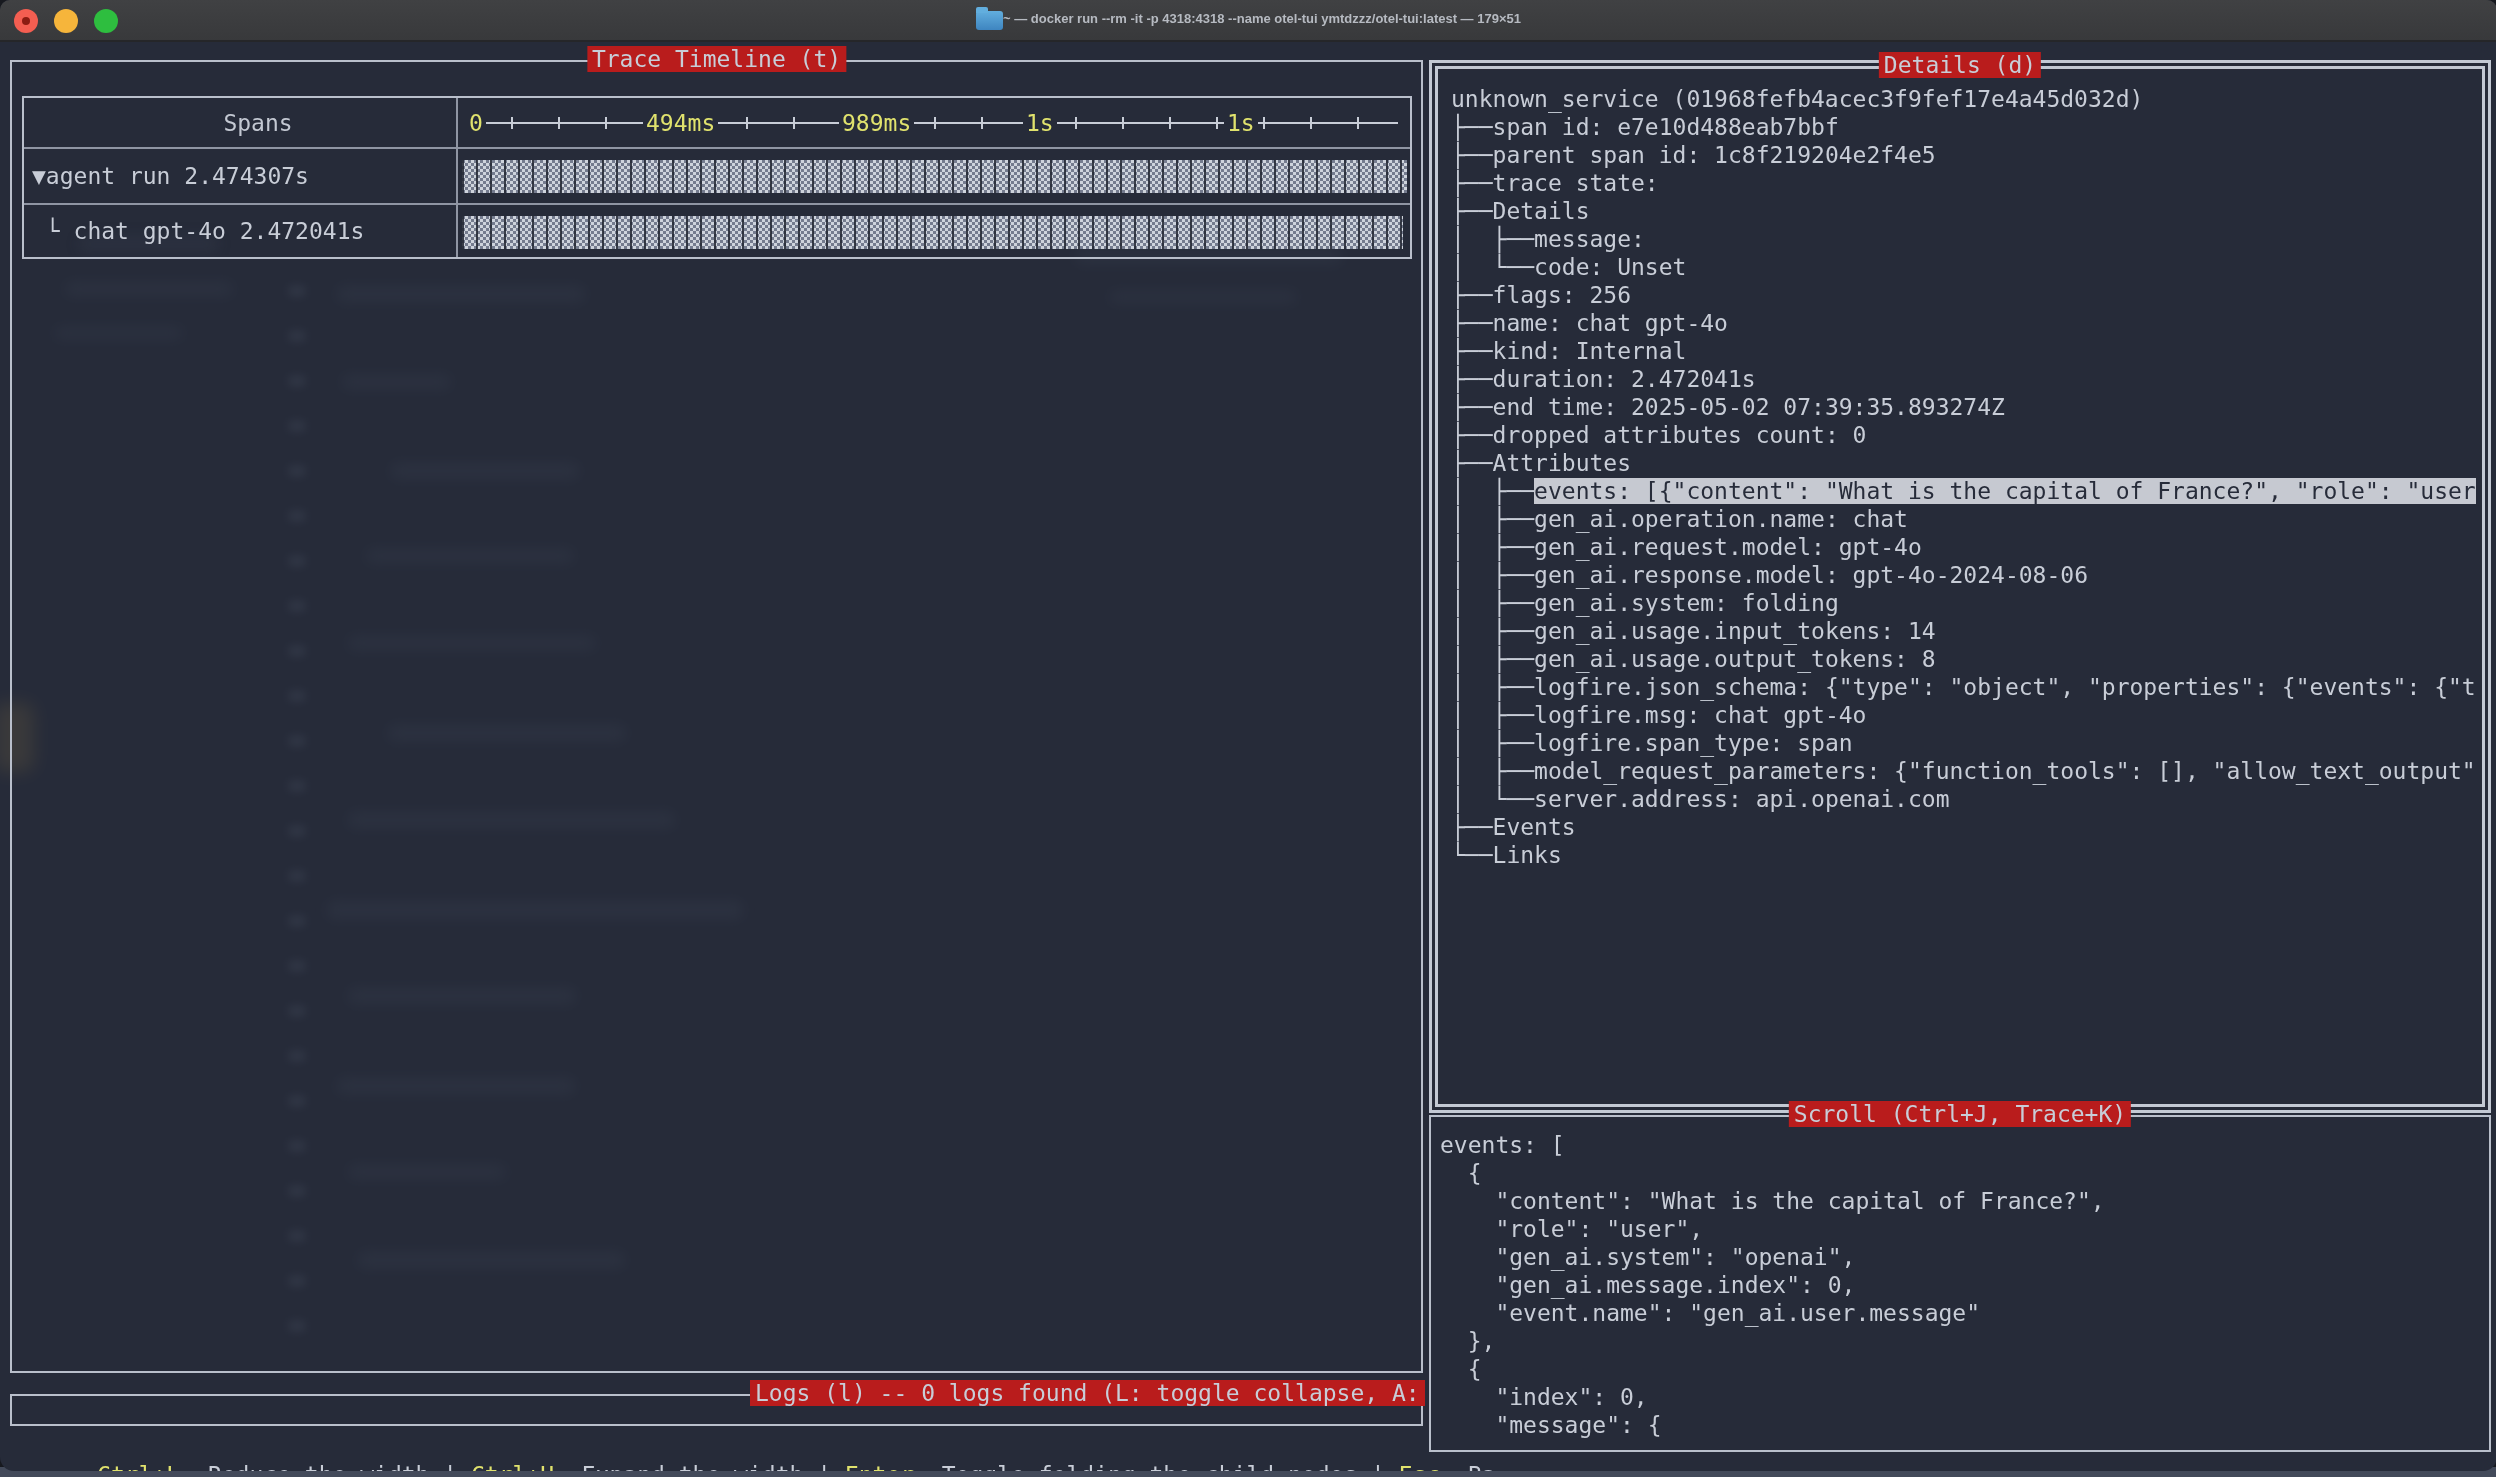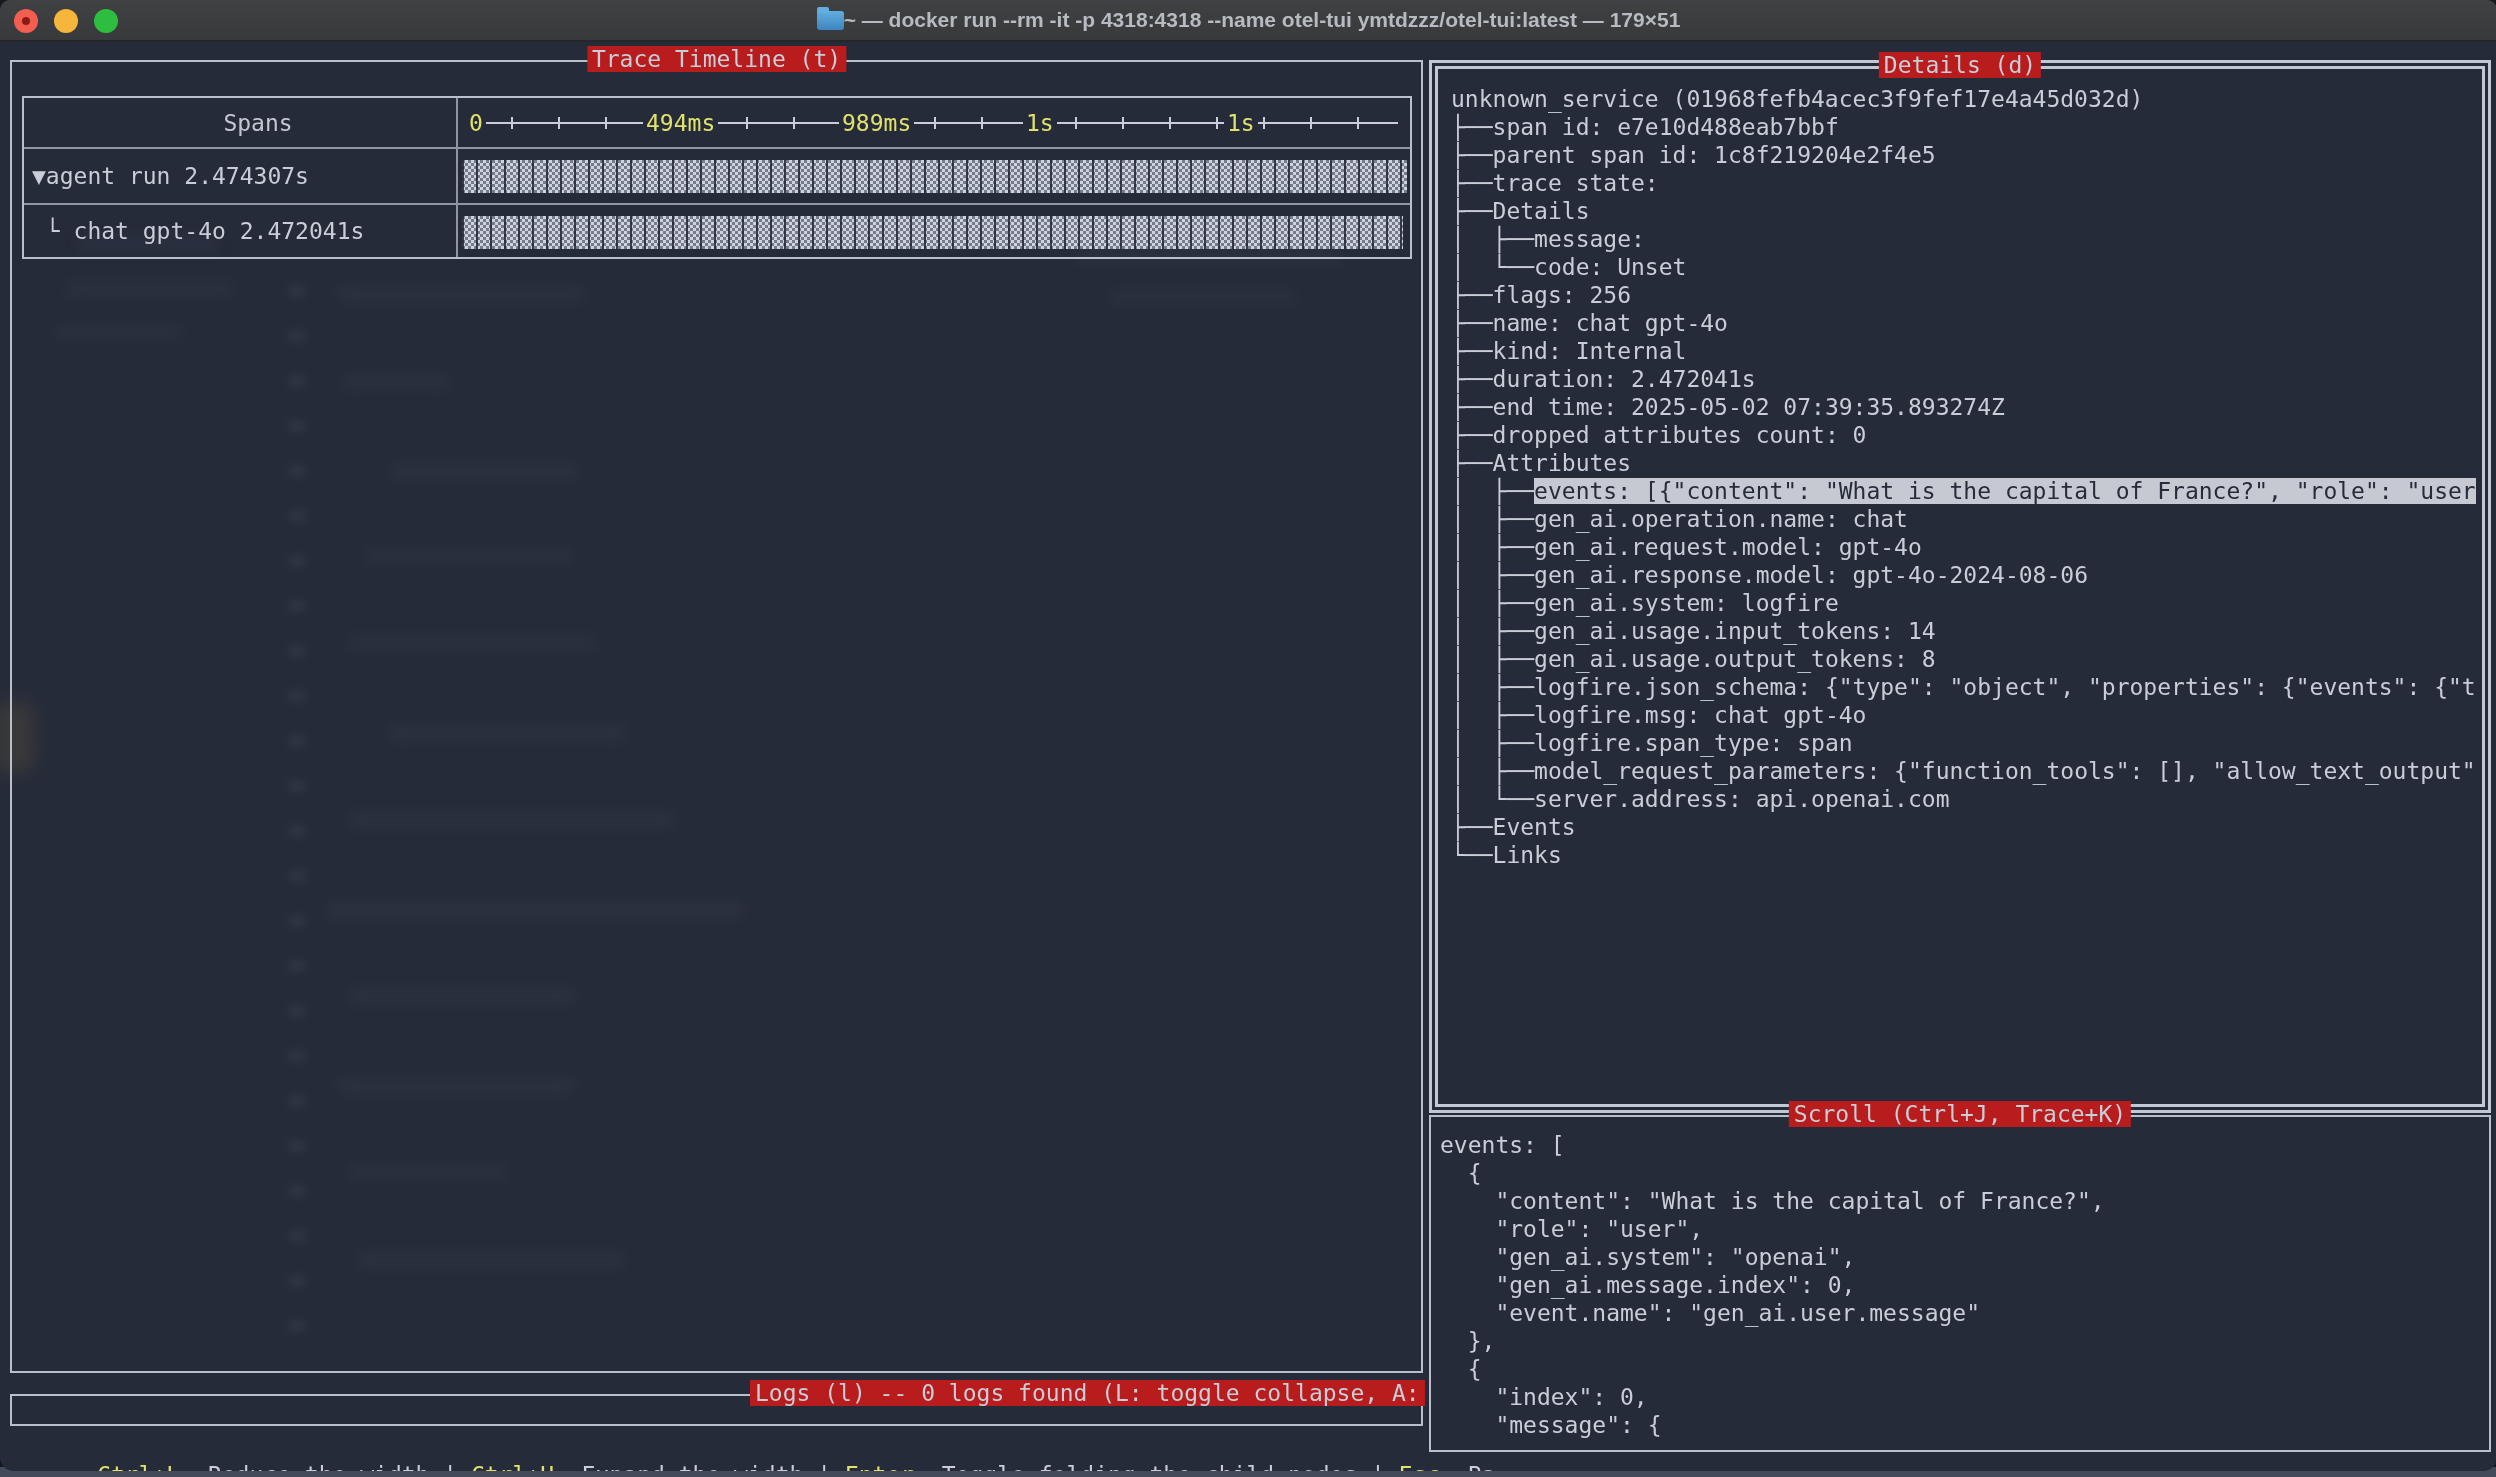--- a/index.html
+++ b/index.html
@@ -14,22 +14,22 @@
   
   .titlebar { position:absolute; left:0; top:0; right:0; height:42px;
               background:linear-gradient(#404143,#38393b); border-bottom:2px solid #252629;
               display:flex; align-items:center; justify-content:center; }
   .traffic { position:absolute; left:14px; top:9px; display:flex; gap:16px; }
   .tl { width:24px; height:24px; border-radius:50%; position:relative; }
   .tl-red { background:#f45e51; }
   .tl-red::after { content:""; position:absolute; left:8px; top:8px; width:8px; height:8px; border-radius:50%; background:#8c1c12; }
   .tl-yellow { background:#f6b53b; }
   .tl-green { background:#2ebe3f; }
-  .title { font-family:"Liberation Sans", sans-serif; font-size:21px; font-weight:700;
-           color:#b6bac1; display:flex; align-items:center; gap:0; white-space:pre; }
+  .title { font-family:"Liberation Sans", sans-serif; font-size:13px; font-weight:700;
+           color:#b6bac1; display:flex; align-items:flex-start; gap:0; white-space:pre; }
   .folder { width:27px; height:19px; position:relative; background:linear-gradient(#62aede,#3e85c0); border-radius:3px; display:inline-block; }
   .folder::before { content:""; position:absolute; top:-4px; left:0; width:12px; height:6px; background:#62aede; border-radius:2px 2px 0 0; }
 
   
   .screen { position:absolute; left:0; top:42px; right:0; bottom:0; font-size:23px; color:#c8cdd7; }
   .panel { position:absolute; z-index:1; }
   .panel-title { position:absolute; top:-16px; background:#b91c1c; padding:0 5px; white-space:pre; z-index:3; }
 
   
   .artifacts { position:absolute; inset:0; z-index:0; }
@@ -181,21 +181,21 @@
         <div class="tline"><span>├──</span><span>name: chat gpt-4o</span></div>
         <div class="tline"><span>├──</span><span>kind: Internal</span></div>
         <div class="tline"><span>├──</span><span>duration: 2.472041s</span></div>
         <div class="tline"><span>├──</span><span>end time: 2025-05-02 07:39:35.893274Z</span></div>
         <div class="tline"><span>├──</span><span>dropped attributes count: 0</span></div>
         <div class="tline"><span>├──</span><span>Attributes</span></div>
         <div class="tline"><span>│  ├──</span><span class="hl">events: [{"content": "What is the capital of France?", "role": "user</span></div>
         <div class="tline"><span>│  ├──</span><span>gen_ai.operation.name: chat</span></div>
         <div class="tline"><span>│  ├──</span><span>gen_ai.request.model: gpt-4o</span></div>
         <div class="tline"><span>│  ├──</span><span>gen_ai.response.model: gpt-4o-2024-08-06</span></div>
-        <div class="tline"><span>│  ├──</span><span>gen_ai.system: logfire</span></div>
+        <div class="tline"><span>│  ├──</span><span>gen_ai.system: folding</span></div>
         <div class="tline"><span>│  ├──</span><span>gen_ai.usage.input_tokens: 14</span></div>
         <div class="tline"><span>│  ├──</span><span>gen_ai.usage.output_tokens: 8</span></div>
         <div class="tline"><span>│  ├──</span><span>logfire.json_schema: {"type": "object", "properties": {"events": {"t</span></div>
         <div class="tline"><span>│  ├──</span><span>logfire.msg: chat gpt-4o</span></div>
         <div class="tline"><span>│  ├──</span><span>logfire.span_type: span</span></div>
         <div class="tline"><span>│  ├──</span><span>model_request_parameters: {"function_tools": [], "allow_text_output"</span></div>
         <div class="tline"><span>│  └──</span><span>server.address: api.openai.com</span></div>
         <div class="tline"><span>├──</span><span>Events</span></div>
         <div class="tline"><span>└──</span><span>Links</span></div>
       </div>

